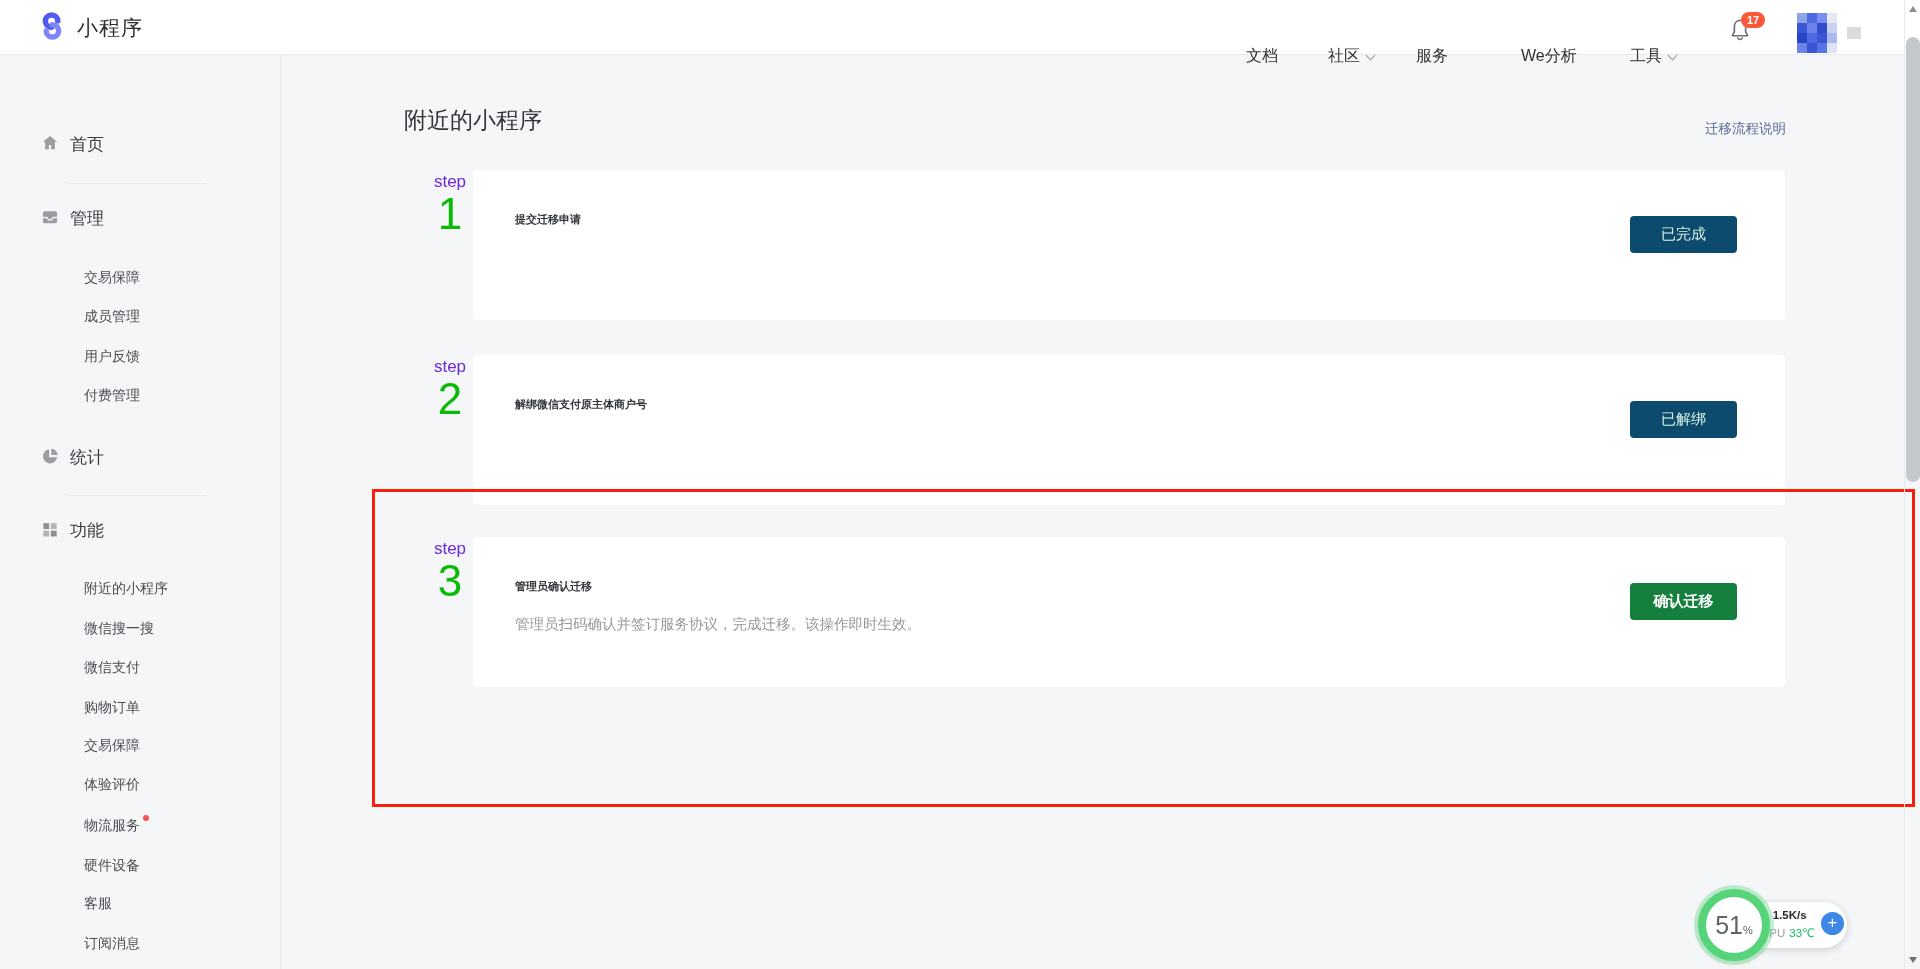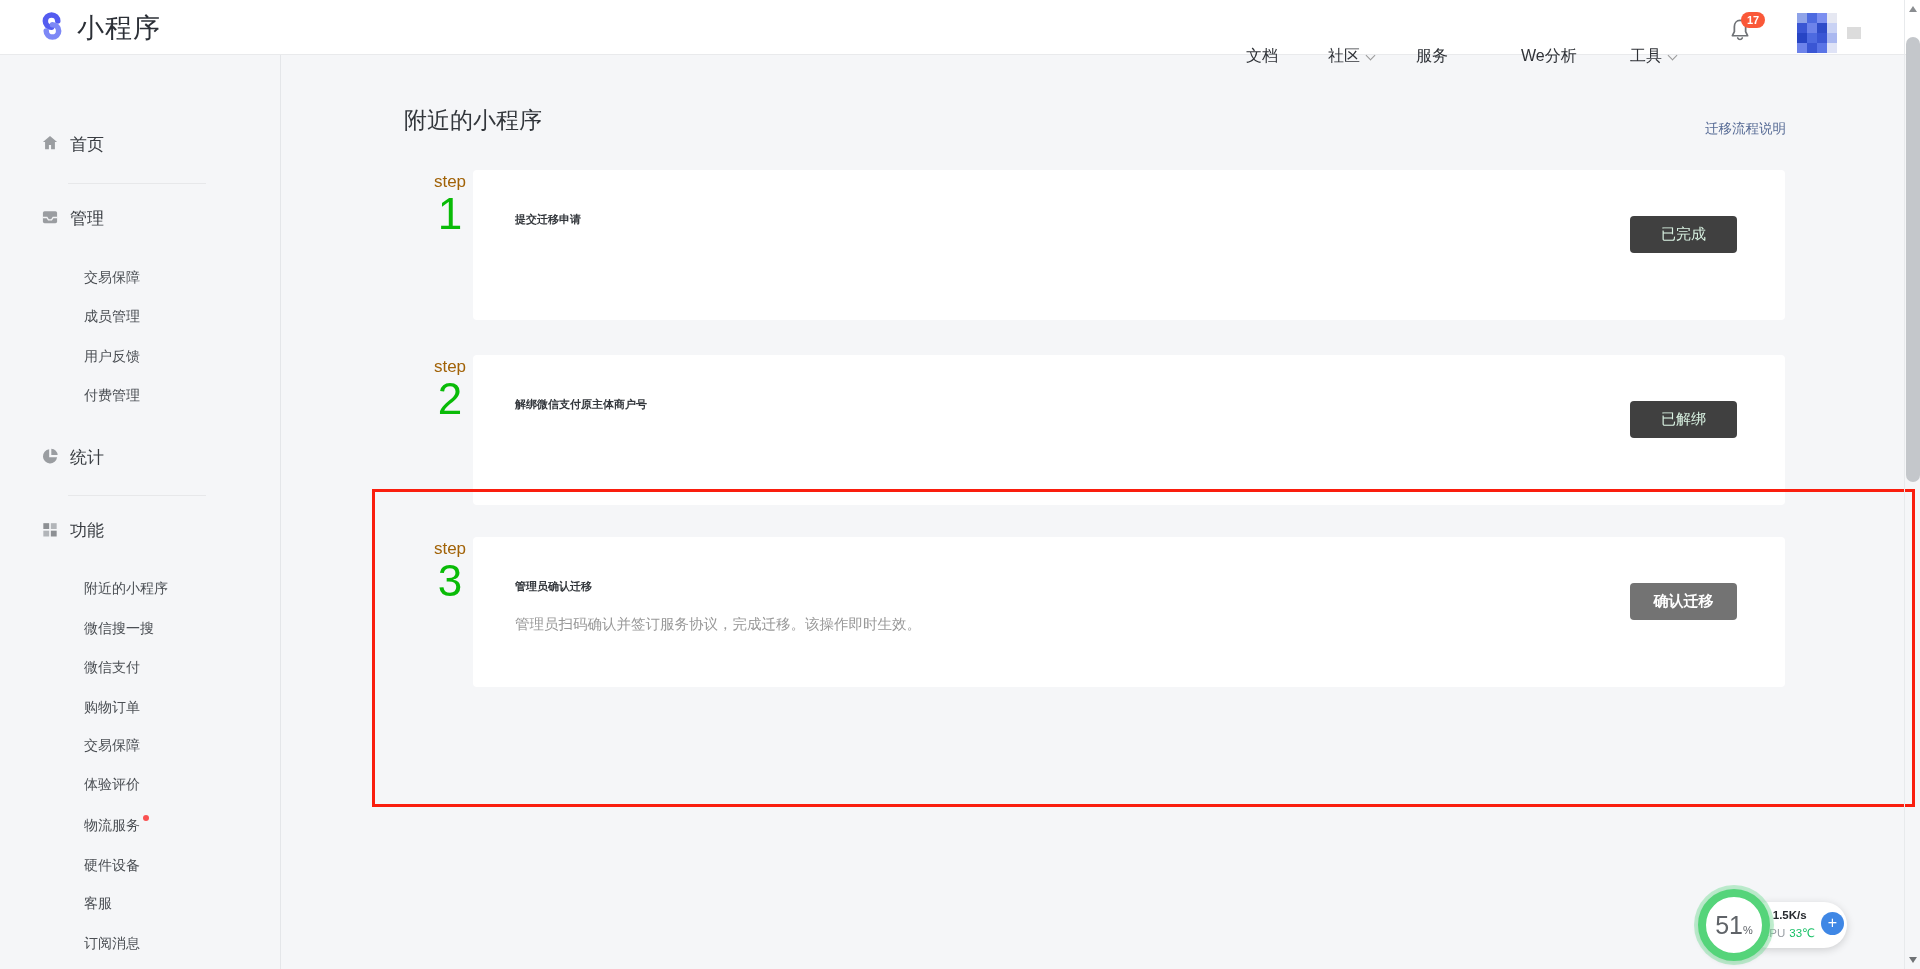--- a/index.html
+++ b/index.html
@@ -3,49 +3,49 @@
 <meta charset="utf-8">
 <style>
   * { margin:0; padding:0; box-sizing:border-box; }
   html,body { width:1920px; height:969px; overflow:hidden; }
   body { font-family:"Liberation Sans","DejaVu Sans",sans-serif; background:#f5f6f8; color:#333; }
   .screen { position:relative; width:1920px; height:969px; }
 
   
   .topbar { position:absolute; left:0; top:0; width:1920px; height:55px; background:#fff; border-bottom:1px solid #e9eaec; z-index:5; }
   .logo-wrap { position:absolute; left:36px; top:11px; height:34px; display:flex; align-items:center; gap:9px; }
-  .logo-text { font-size:27px; color:#2b2f36; letter-spacing:1px; }
+  .logo-text { font-size:21px; color:#2b2f36; letter-spacing:1px; }
   .nav-item { position:absolute; top:0; height:55px; line-height:55px; font-size:16px; color:#2f3237; cursor:pointer; white-space:nowrap;margin-top:28px; }
   .caret { display:inline-block; width:7px; height:7px; border-right:1.5px solid #9a9a9a; border-bottom:1.5px solid #9a9a9a; transform:rotate(45deg); margin-left:7px; vertical-align:2px; }
   .bell { position:absolute; left:1727px; top:17px; width:26px; height:26px; cursor:pointer; }
   .badge { position:absolute; left:1741px; top:12px; min-width:24px; height:16px; border-radius:9px; background:#fa5838; color:#fff; font-size:11px; font-weight:bold; text-align:center; line-height:16px; padding:0 5px; }
   .avatar { position:absolute; left:1797px; top:13px; width:40px; height:40px; display:grid; grid-template-columns:repeat(4,1fr); grid-template-rows:repeat(4,1fr); cursor:pointer; }
   .avatar div { width:100%; height:100%; }
   .avatar-side { position:absolute; left:1847px; top:27px; width:14px; height:12px; background:#dcdcdc; }
 
   
   .sidebar { position:absolute; left:0; top:55px; width:281px; height:914px; border-right:1px solid #e4e6e9; }
   .side-group { position:absolute; left:40px; height:28px; display:flex; align-items:flex-start; gap:10px; font-size:17px; color:#383c41; cursor:pointer; }
   .side-sub { position:absolute; left:84px; height:22px; line-height:22px; font-size:14px; color:#4b4f54; cursor:pointer; white-space:nowrap; }
   .side-divider { position:absolute; left:68px; width:138px; height:1px; background:#e7e8ea; }
   .red-dot { display:inline-block; width:6px; height:6px; border-radius:50%; background:#fa5151; vertical-align:9px; margin-left:3px; }
 
   
   .page-title { position:absolute; left:404px; top:105px; font-size:23px; font-weight:500; color:#32363b; }
   .help-link { position:absolute; right:134px; top:120px; font-size:13.5px; color:#576b95; cursor:pointer; }
   .step-gutter { position:absolute; left:424px; width:52px; text-align:center; }
-  .step-word { font-size:17px; color:#a16207; line-height:18px; }
+  .step-word { font-size:17px; color:#6d28d9; line-height:18px; }
   .step-num { font-size:44px; color:#09bb07; line-height:46px; }
   .card { position:absolute; left:473px; width:1312px; height:150px; background:#fff; border-radius:4px; }
   .card-title { position:absolute; left:42px; top:42px; font-size:11px; font-weight:600; color:#33373c; }
   .card-desc { position:absolute; left:42px; top:78px; font-size:14.5px; color:#989898; }
   .card-desc .inline-link { color:#576b95; cursor:pointer; }
   .step-btn { position:absolute; right:48px; top:46px; width:107px; height:37px; border:none; border-radius:4px; font-size:15px; font-family:inherit; }
-  .btn-disabled { background:#404040; color:#d9f2e2; }
-  .btn-primary { background:#737373; color:#fff; font-weight:600; cursor:pointer;margin-left:24px; }
+  .btn-disabled { background:#0c4a6e; color:#d9f2e2; }
+  .btn-primary { background:#15803d; color:#fff; font-weight:600; cursor:pointer;margin-left:24px; }
 
   .annotation-rect { position:absolute; left:372px; top:489px; width:1543px; height:318px; border:3px solid #fa1e0e; z-index:8; pointer-events:none; }
 
   
   .mon-pill { position:absolute; left:1745px; top:902px; width:102px; height:46px; background:#fff; border-radius:23px; box-shadow:0 2px 8px rgba(0,0,0,.16); z-index:9; }
   .mon-row1 { position:absolute; left:16px; top:7px; font-size:11.5px; font-weight:bold; color:#26292e; }
   .mon-row1 .up { color:#3f87e5; margin-right:6px; font-weight:bold; }
   .mon-row2 { position:absolute; left:16px; top:24px; font-size:11.5px; color:#9aa0a6; }
   .mon-row2 .temp { color:#13bf63; margin-left:4px; }
   .mon-plus { position:absolute; left:1821px; top:912px; width:23px; height:23px; border-radius:50%; background:#3f87e5; color:#fff; font-size:16px; line-height:21px; text-align:center; z-index:10; cursor:pointer; box-shadow:0 0 0 2px #fff; }

